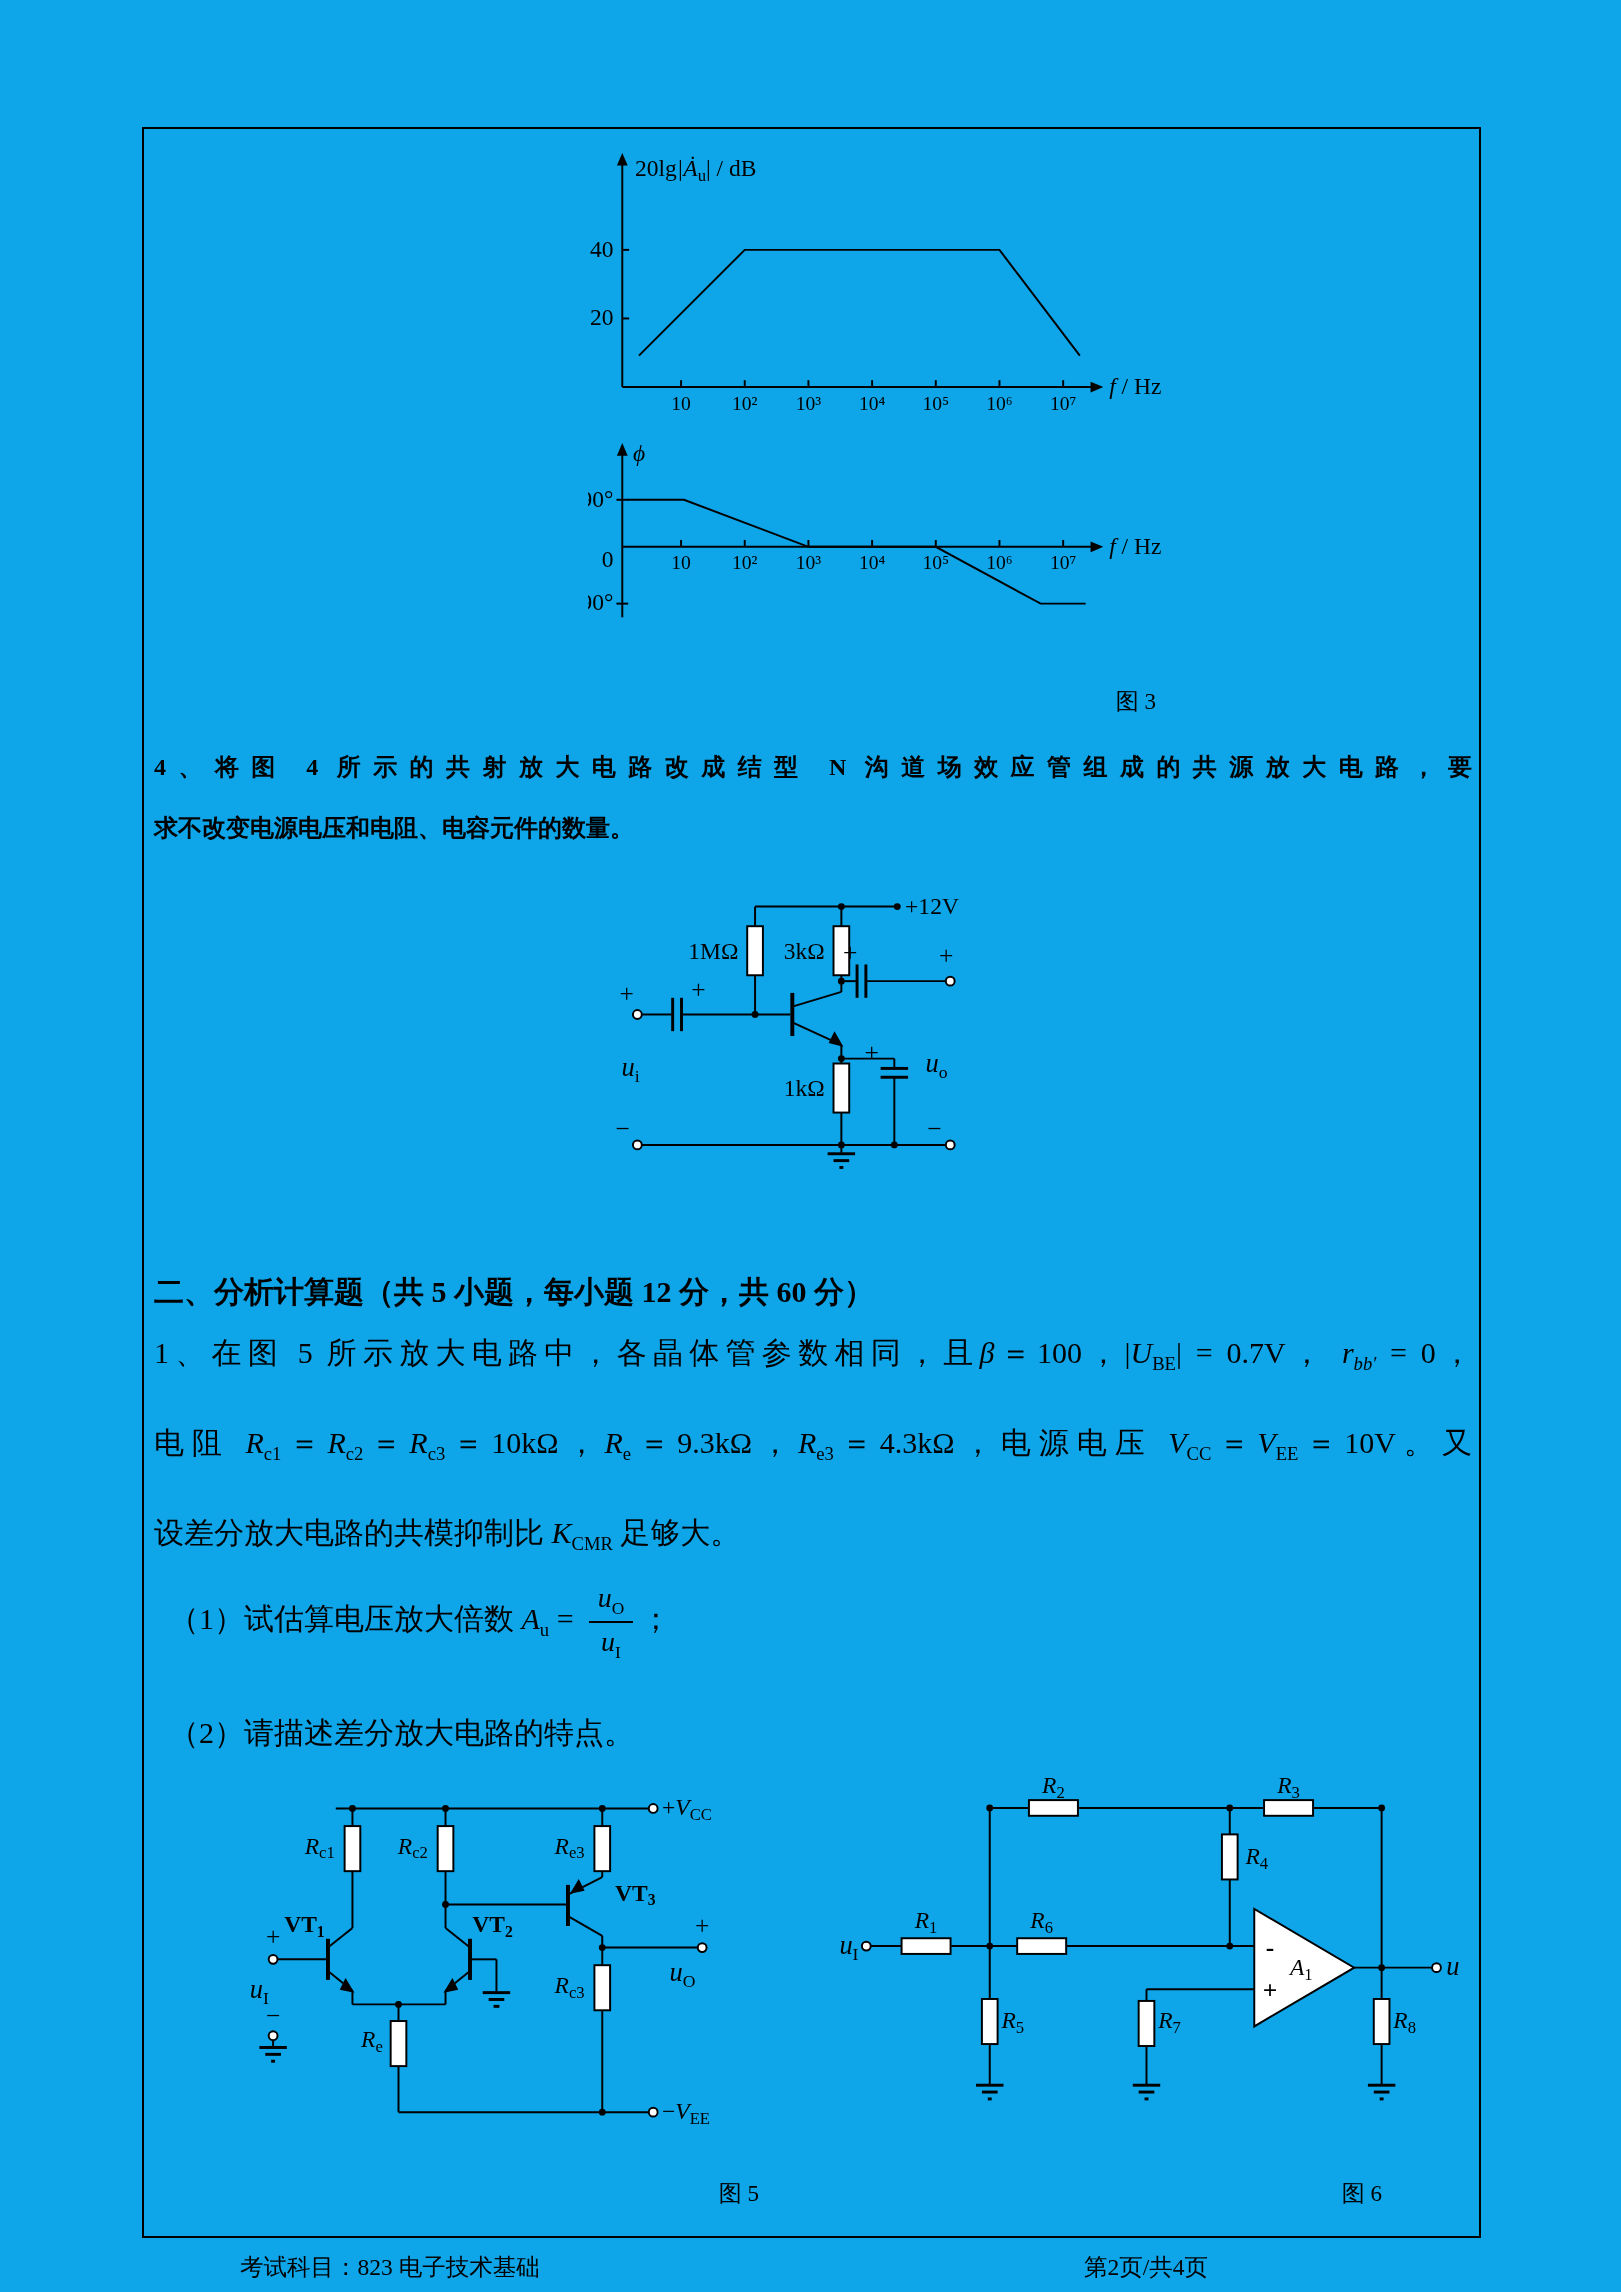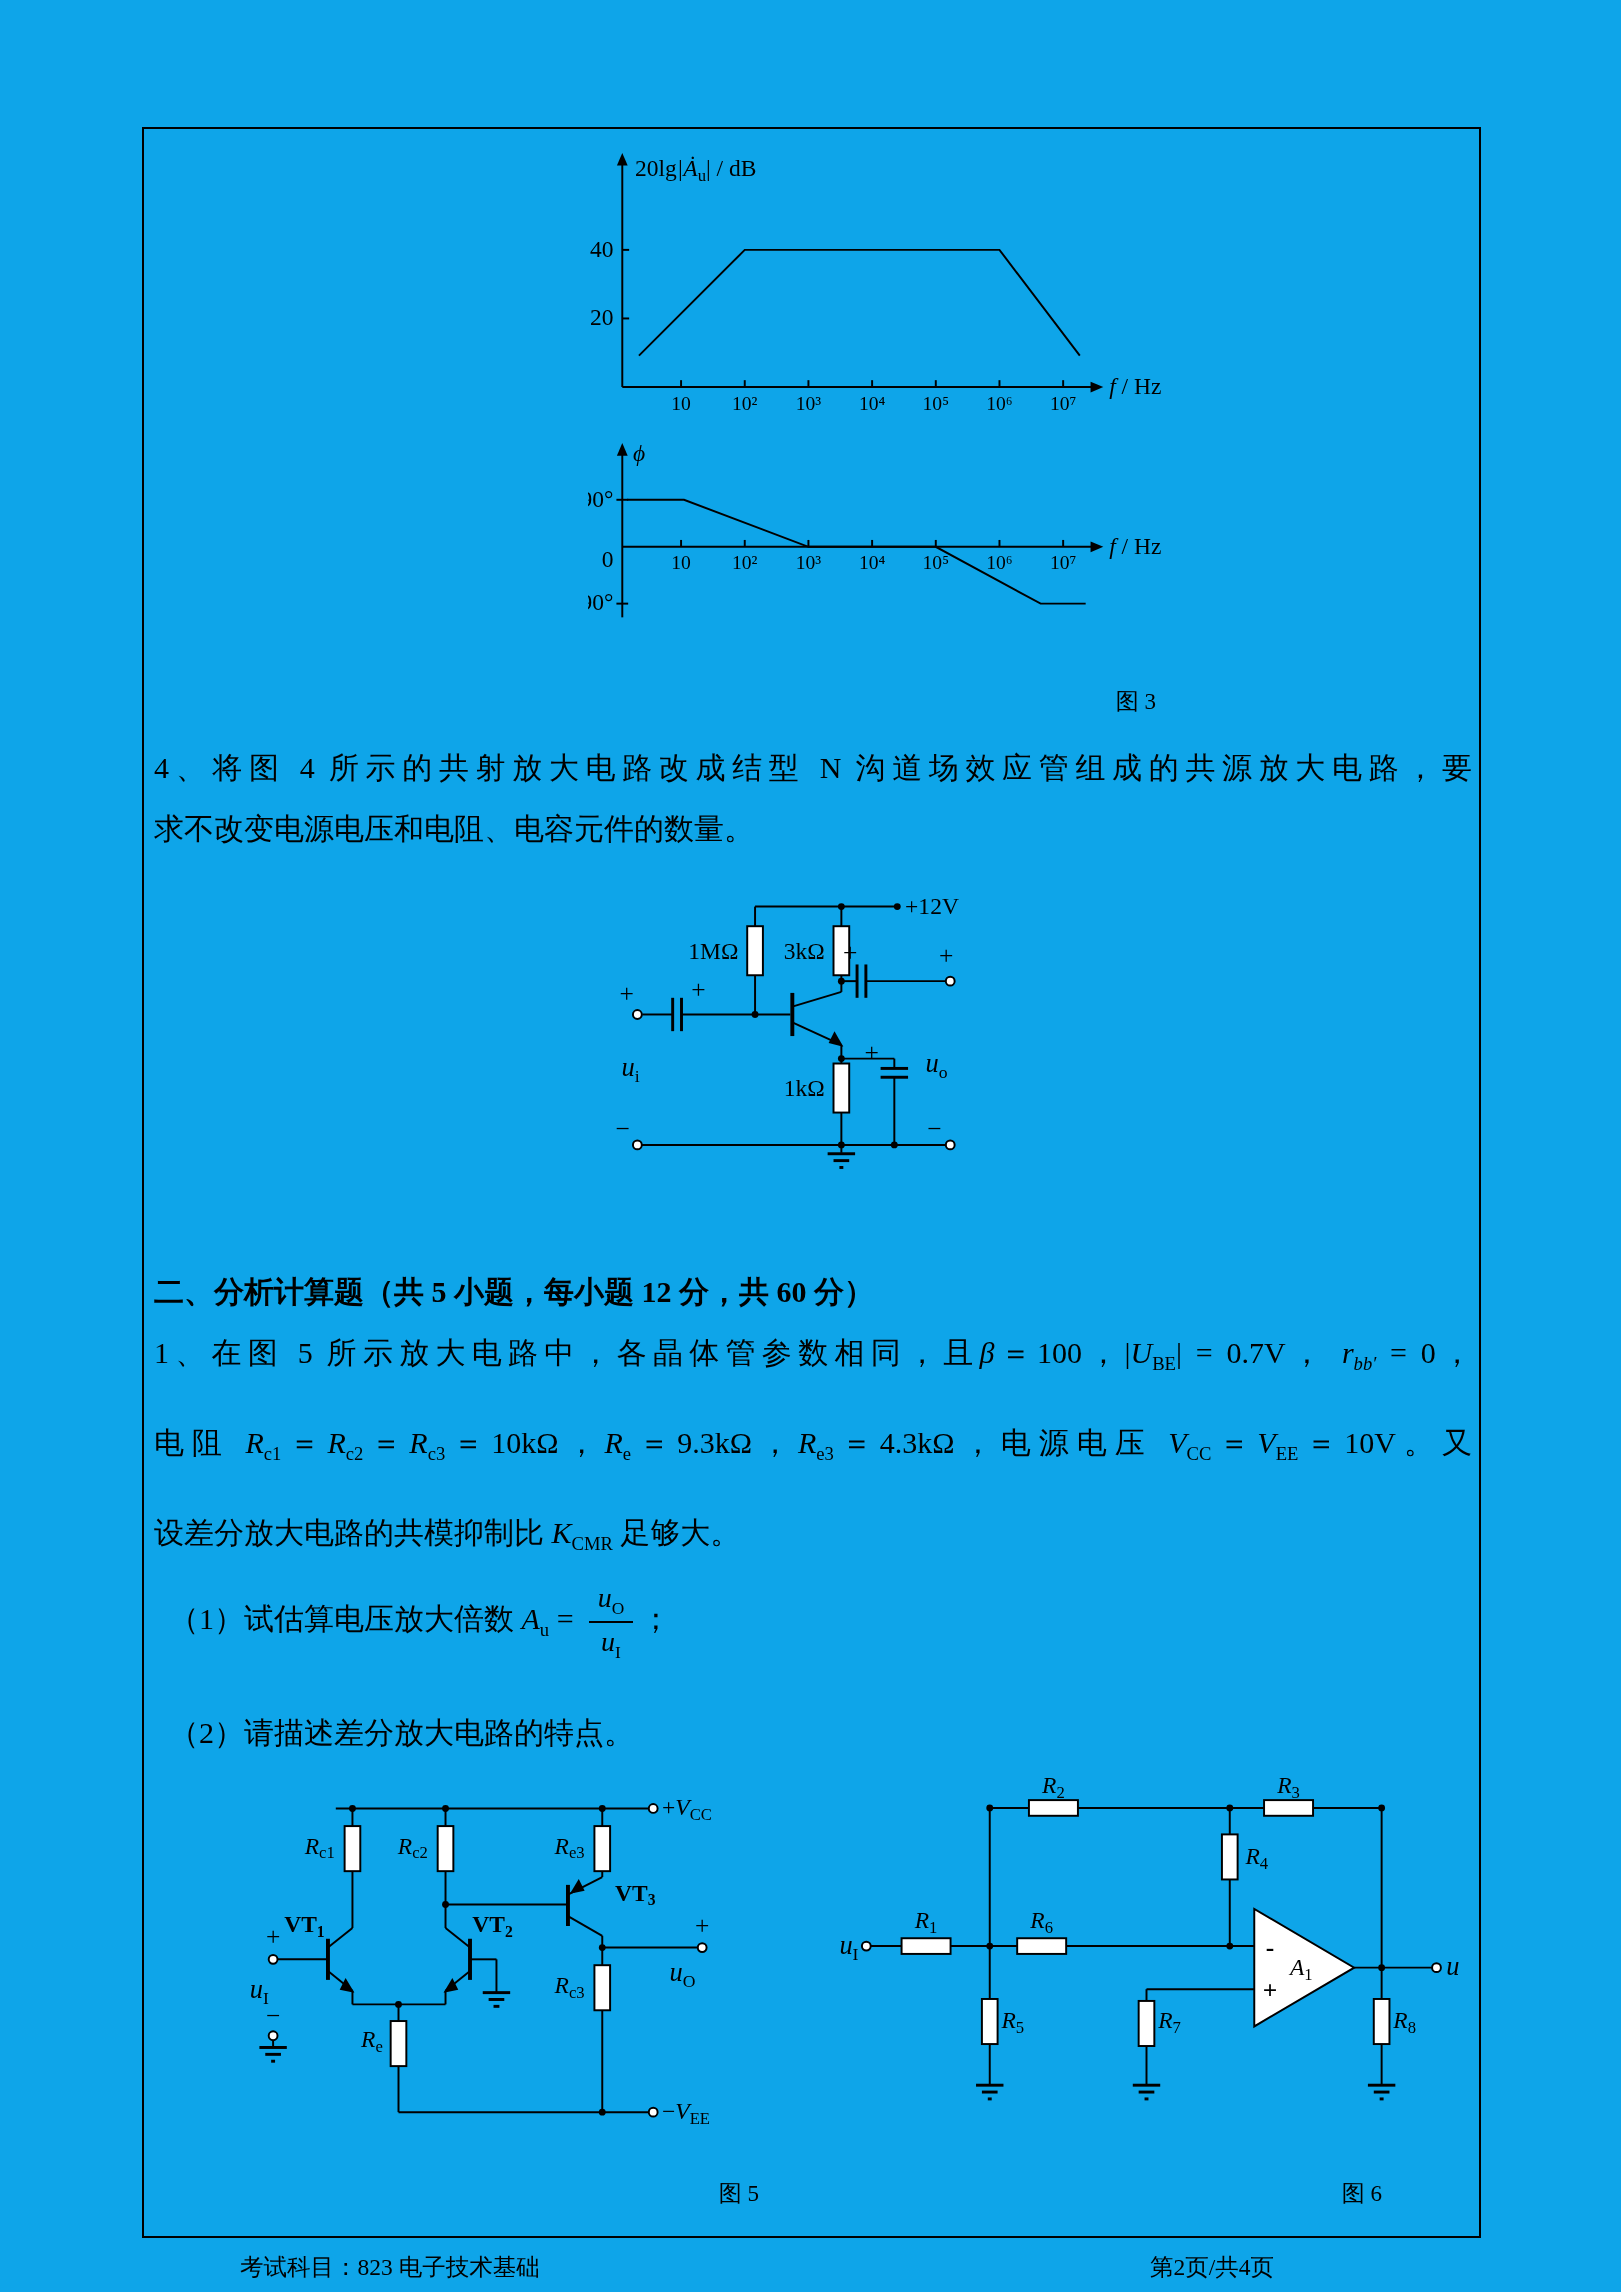--- a/index.html
+++ b/index.html
@@ -3,21 +3,21 @@
 <meta charset="utf-8">
 <style>
   * { margin:0; padding:0; box-sizing:border-box; }
   html,body { background:#ffffff; }
   .page {
     position:relative; width:1621px; height:2293px; background:#0ea5e9;
     font-family:"Liberation Serif","DejaVu Serif",serif; color:#000; overflow:hidden;
   }
   .abs { position:absolute; }
   .frame { position:absolute; left:142px; top:127px; width:1339px; height:2111px; border:2px solid #000; }
-  .txt { font-size:30px; line-height:61px; }
+  .txt { font-size:24px; line-height:61px;font-weight:bold; }
   .bodyline { position:absolute; left:154px; width:1318px; font-size:30px; }
   .jfull { text-align:justify; text-align-last:justify; }
   .caption { position:absolute; font-size:23px; text-align:right; }
   .heading { font-weight:bold; }
   sub { font-size:0.62em;margin-top:36px; }
   .frac { display:inline-flex; flex-direction:column; align-items:center; vertical-align:middle;
           line-height:1.15; font-size:28px; margin:0 7.8px; }
   .frac .num { border-bottom:2px solid #000; padding:0 8.8px 2.9px; }
   .frac .den { padding-top:2.9px; }
   .footer { position:absolute; font-size:23.5px; }
@@ -329,15 +329,15 @@
     <text class="sign" x="446" y="250" text-anchor="middle" font-weight="bold">+</text>
     <text x="478" y="226" text-anchor="middle"><tspan font-style="italic">A</tspan><tspan font-size="17" dy="5">1</tspan></text>
     <text x="26" y="204" text-anchor="end"><tspan font-style="italic" font-size="27">u</tspan><tspan font-size="18" dy="6">I</tspan></text>
     <text x="626" y="226"><tspan font-style="italic" font-size="27">u</tspan><tspan font-size="18" dy="6">O</tspan></text>
   </svg>
 
   <div class="caption" style="left:230px;top:2178px;width:529px">图 5</div>
   <div class="caption" style="left:794px;top:2178px;width:588px">图 6</div>
 
   <div class="footer" style="left:240px;top:2251px">考试科目：823  电子技术基础</div>
-  <div class="footer" style="left:1060px;top:2251px;width:304px;text-align:center">第2页/共4页</div>
+  <div class="footer" style="left:1084px;top:2251px;width:304px;text-align:left">第2页/共4页</div>
 </div>
 
 
 </body></html>

